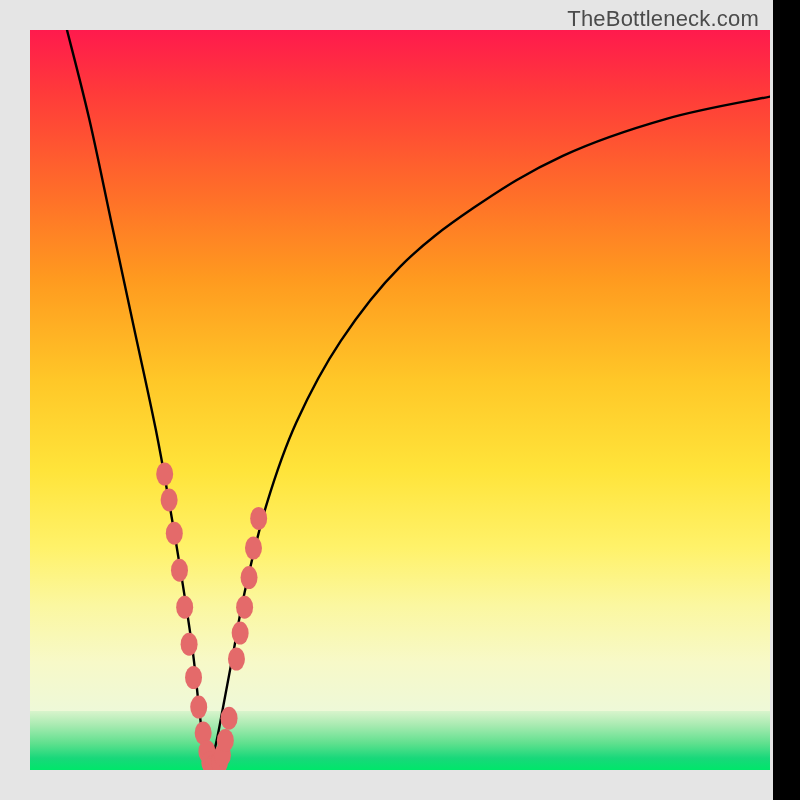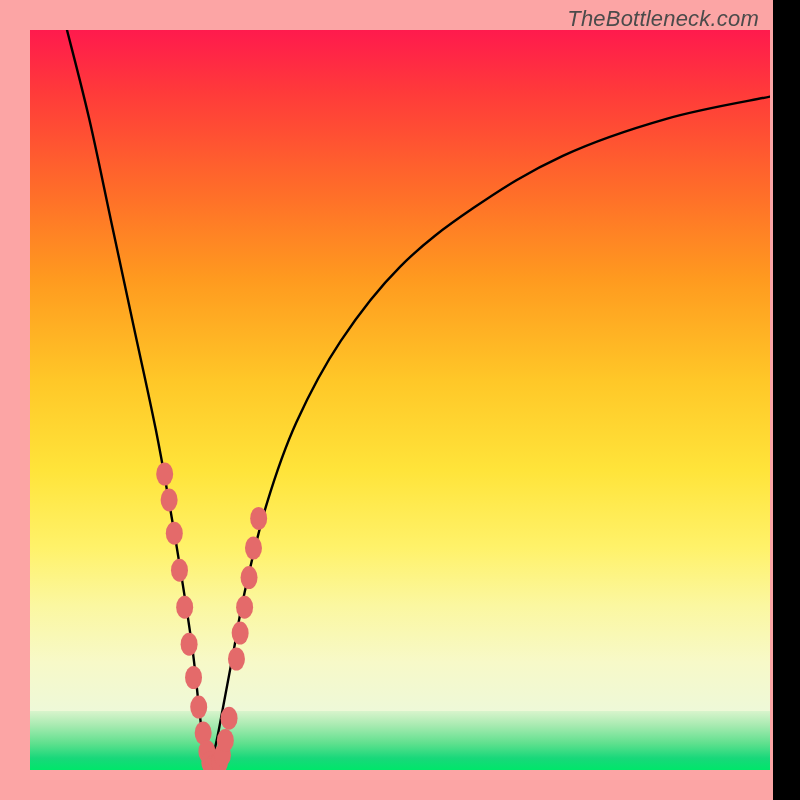--- a/index.html
+++ b/index.html
@@ -10,22 +10,21 @@
     overflow: hidden;
     background: #000;
     font-family: Arial, Helvetica, sans-serif;
   }
   .frame {
     position: absolute;
     left: 0;
     top: 0;
     width: 773px;
     height: 800px;
-    background: #fca5a5;
-    font-style: italic;
+    background: #e5e5e5;
   }
   .plot {
     position: absolute;
     left: 30px;
     top: 30px;
     width: 740px;
     height: 740px;
     overflow: hidden;
   }
   

